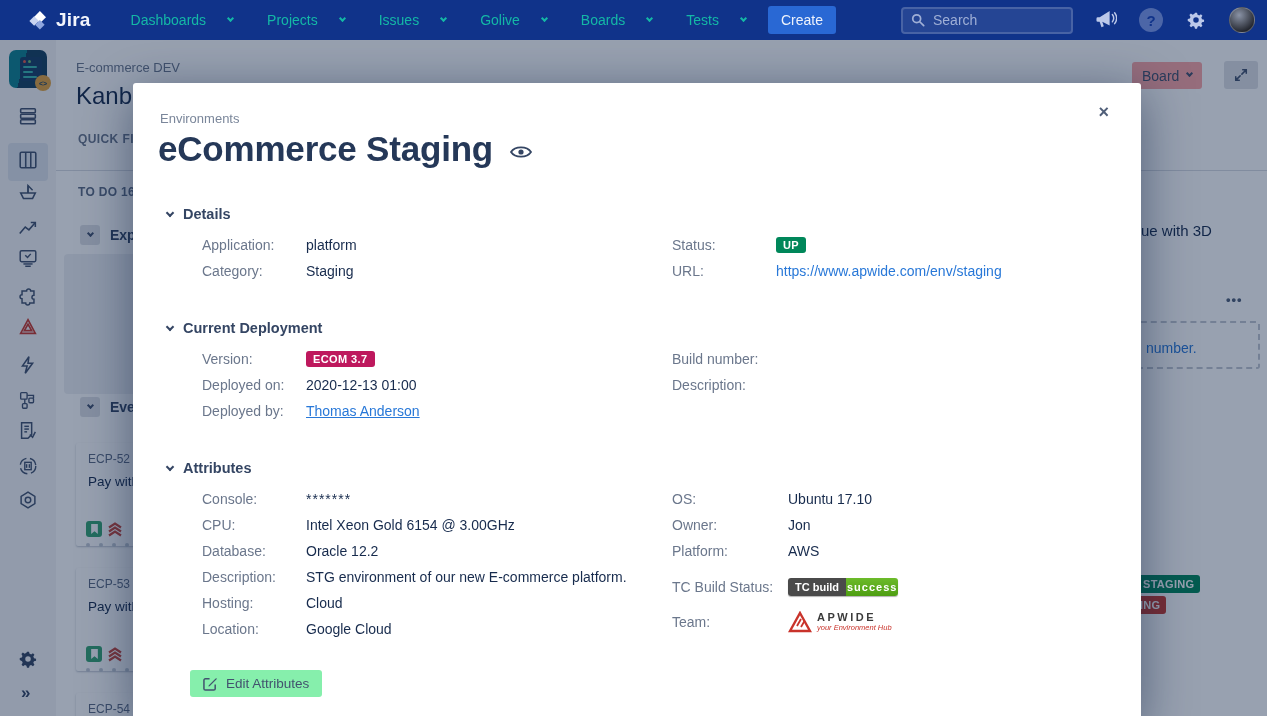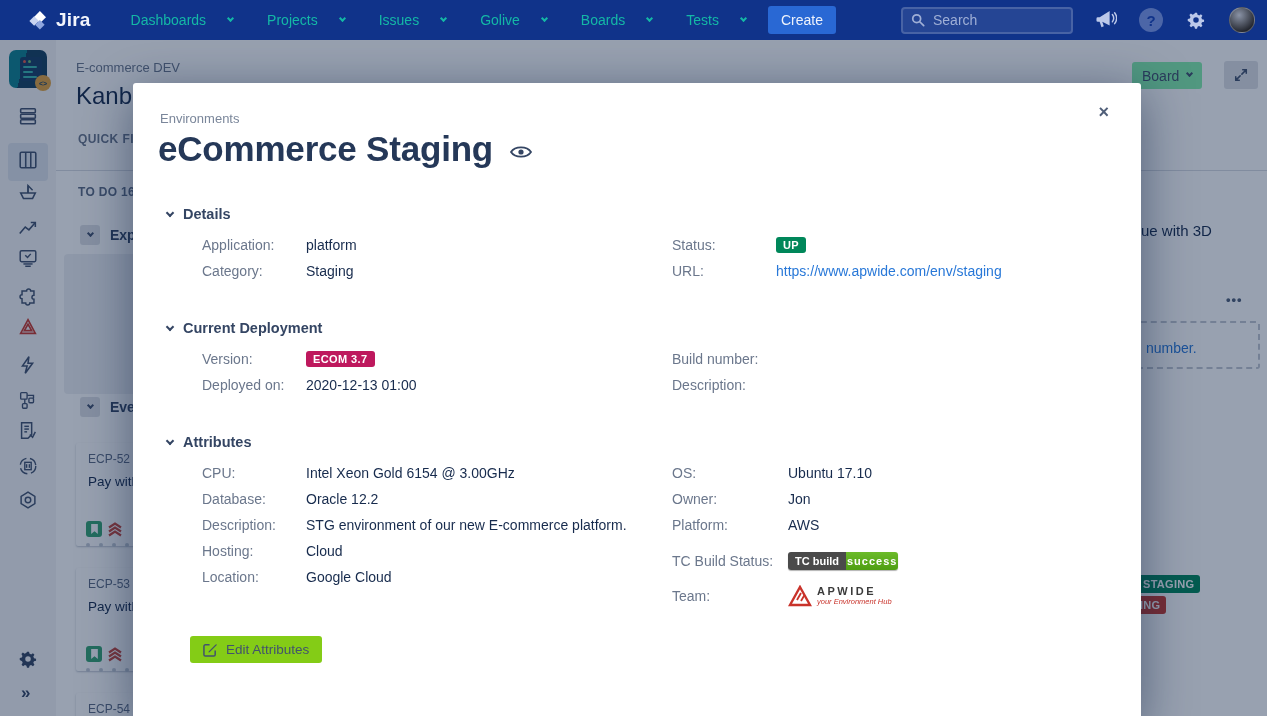--- a/index.html
+++ b/index.html
@@ -46,21 +46,21 @@
   .proj-badge { position:absolute; right:-4px; bottom:-3px; width:16px; height:16px; border-radius:50%;
                 background:#E2A33E; color:#173F66; font-size:7px; font-weight:700;
                 display:flex; align-items:center; justify-content:center; }
   .side-ico { position:absolute; left:17px; color:#42526E; cursor:pointer; }
   .side-sel { position:absolute; left:8px; width:40px; height:38px; background:#DEE3EC; border-radius:4px; }
   .side-bottom { color:#344563; }
 
   .crumb { position:absolute; left:76px; top:20px; font-size:13px; color:#6B778C; }
   .page-title { position:absolute; left:76px; top:42px; font-size:24px; font-weight:500; color:#172B4D; white-space:nowrap; }
   .quick-filters { position:absolute; left:78px; top:92px; font-size:12px; font-weight:700; color:#6B778C; letter-spacing:.4px; }
-  .board-btn { position:absolute; left:1132px; top:22px; height:27px; padding:0 10px; background:#86efac;
+  .board-btn { position:absolute; left:1132px; top:22px; height:27px; padding:0 10px; background:#fca5a5;
                border-radius:3px; display:flex; align-items:center; gap:8px; color:#42526E; font-size:14px; cursor:pointer; }
   .expand-btn { position:absolute; left:1224px; top:21px; width:34px; height:28px; background:#DFE1E6;
                 border-radius:3px; display:flex; align-items:center; justify-content:center; color:#42526E; cursor:pointer; }
   .hdr-divider { position:absolute; left:56px; right:0; top:130px; height:1px; background:#D7DBE2; }
   .todo-col { position:absolute; left:78px; top:145px; font-size:12px; font-weight:600; color:#5E6C84; letter-spacing:.3px; white-space:nowrap; }
   .panel-dots { position:absolute; font-weight:700; color:#505F79; font-size:13px; letter-spacing:1px; cursor:pointer; }
   .panel-close { position:absolute; left:1252px; top:141px; font-weight:700; color:#42526E; font-size:18px; cursor:pointer; }
   .swimlane { position:absolute; display:flex; align-items:center; gap:10px; }
   .swim-box { width:20px; height:20px; background:#DFE1E6; border-radius:3px; display:flex;
               align-items:center; justify-content:center; color:#42526E; cursor:pointer; }
@@ -117,21 +117,21 @@
   a.mlink.u { text-decoration:underline; }
   .tc-badge { display:inline-flex; border-radius:3px; overflow:hidden; font-size:11px; font-weight:700;
               color:#fff; box-shadow:0 1px 1px rgba(0,0,0,.3); }
   .tc-left { background:#4A4A4A; padding:3px 7px; }
   .tc-right { background:linear-gradient(#6CBB2A,#4E9E12); padding:3px 1px; letter-spacing:1px; }
   .team-logo { display:flex; align-items:center; gap:5px; }
   .team-text { line-height:1; }
   .team-name { font-size:11px; font-weight:700; color:#3B3B3B; letter-spacing:2.5px; }
   .team-tag { font-size:7.5px; color:#C9332B; font-style:italic; margin-top:1px; }
   .edit-btn { display:inline-flex; align-items:center; gap:8px; margin:23px 0 0 57px; padding:6px 13px;
-              background:#84cc16; border-radius:3px; color:#42526E; font-size:13.5px; cursor:pointer; }
+              background:#86efac; border-radius:3px; color:#42526E; font-size:13.5px; cursor:pointer; }
   .mask { letter-spacing:1px; }
 </style>
 </head>
 <body>
 
 <div class="stage">
 
   <div class="nav">
     <div class="brand">
       <svg width="23" height="23" viewBox="0 0 24 24">
@@ -451,20 +451,24 @@
       <div class="fields">
         <div class="fcol-left">
           <div class="frow">
               <span class="flabel">Version:</span>
               <span class="badge ver">ECOM 3.7</span>
             </div>
           <div class="frow">
               <span class="flabel">Deployed on:</span>
               <span class="fval">2020-12-13 01:00</span>
             </div>
+          <div class="frow">
+              <span class="flabel">Deployed by:</span>
+              <a class="mlink u">Thomas Anderson</a>
+            </div>
         </div>
         <div class="fcol-right">
           <div class="frow">
               <span class="flabel wide">Build number:</span>
               <span class="fval"></span>
             </div>
           <div class="frow">
               <span class="flabel wide">Description:</span>
               <span class="fval"></span>
             </div>
@@ -472,20 +476,24 @@
       </div>
     </div>
 
     <div class="section">
       <div class="sec-head">
         <i class="chev"></i>
         <span class="sec-title">Attributes</span>
       </div>
       <div class="fields">
         <div class="fcol-left">
+          <div class="frow">
+              <span class="flabel">Console:</span>
+              <span class="fval mask">*******</span>
+            </div>
           <div class="frow">
               <span class="flabel">CPU:</span>
               <span class="fval">Intel Xeon Gold 6154 @ 3.00GHz</span>
             </div>
           <div class="frow">
               <span class="flabel">Database:</span>
               <span class="fval">Oracle 12.2</span>
             </div>
           <div class="frow">
               <span class="flabel">Description:</span>

